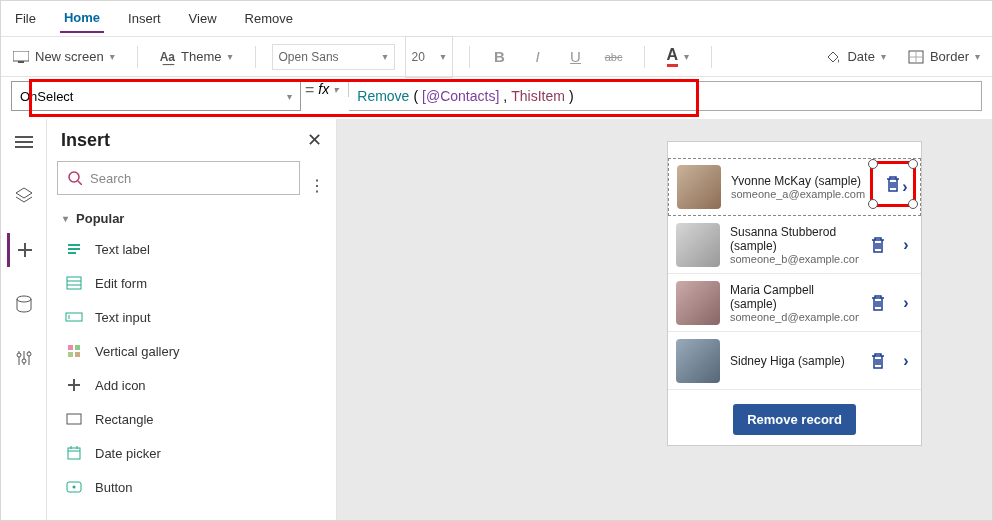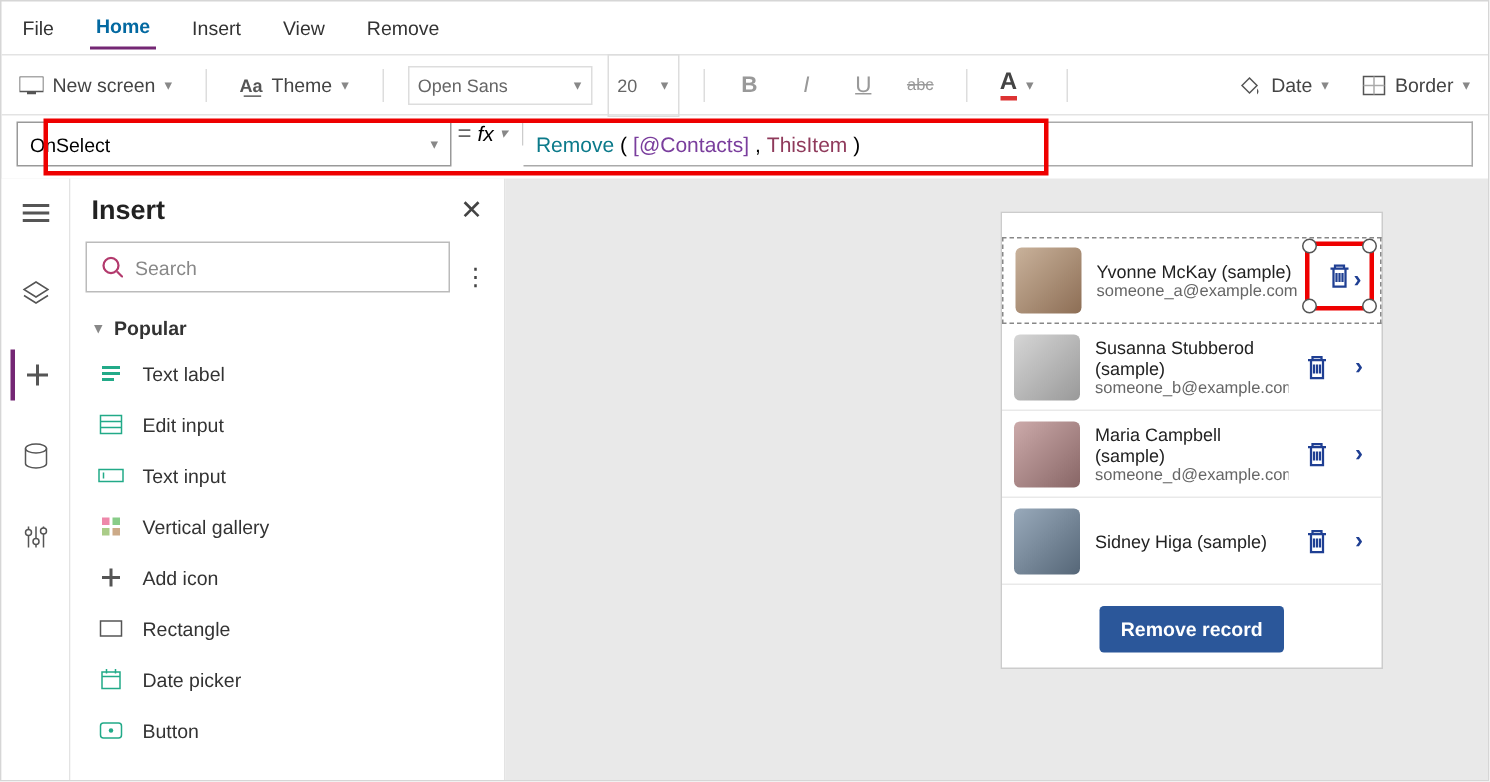--- a/index.html
+++ b/index.html
@@ -237,21 +237,21 @@
             <span>Text label</span>
           </div>
           <div class="insert-item">
             <span class="ii-icon">
               <svg width="16" height="14">
                 <rect x="1" y="1" width="14" height="12" fill="none" stroke="#2a8"></rect>
                 <line x1="1" y1="5" x2="15" y2="5" stroke="#2a8"></line>
                 <line x1="1" y1="9" x2="15" y2="9" stroke="#2a8"></line>
               </svg>
             </span>
-            <span>Edit input</span>
+            <span>Edit form</span>
           </div>
           <div class="insert-item">
             <span class="ii-icon">
               <svg width="18" height="12">
                 <rect x="1" y="2" width="16" height="8" fill="none" stroke="#2a8"></rect>
                 <line x1="4" y1="4" x2="4" y2="8" stroke="#2a8"></line>
               </svg>
             </span>
             <span>Text input</span>
           </div>

